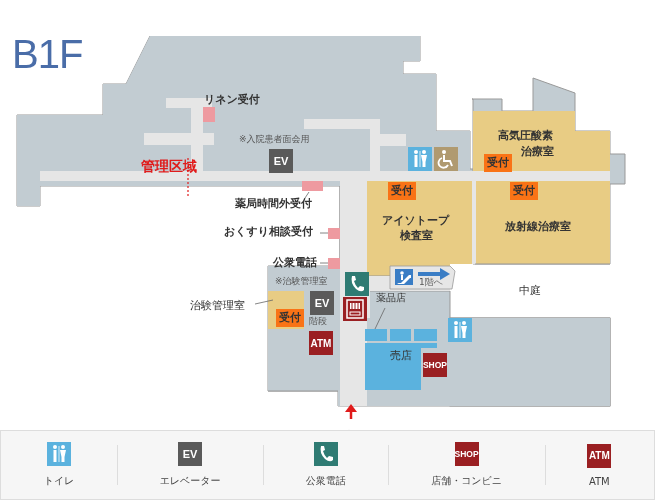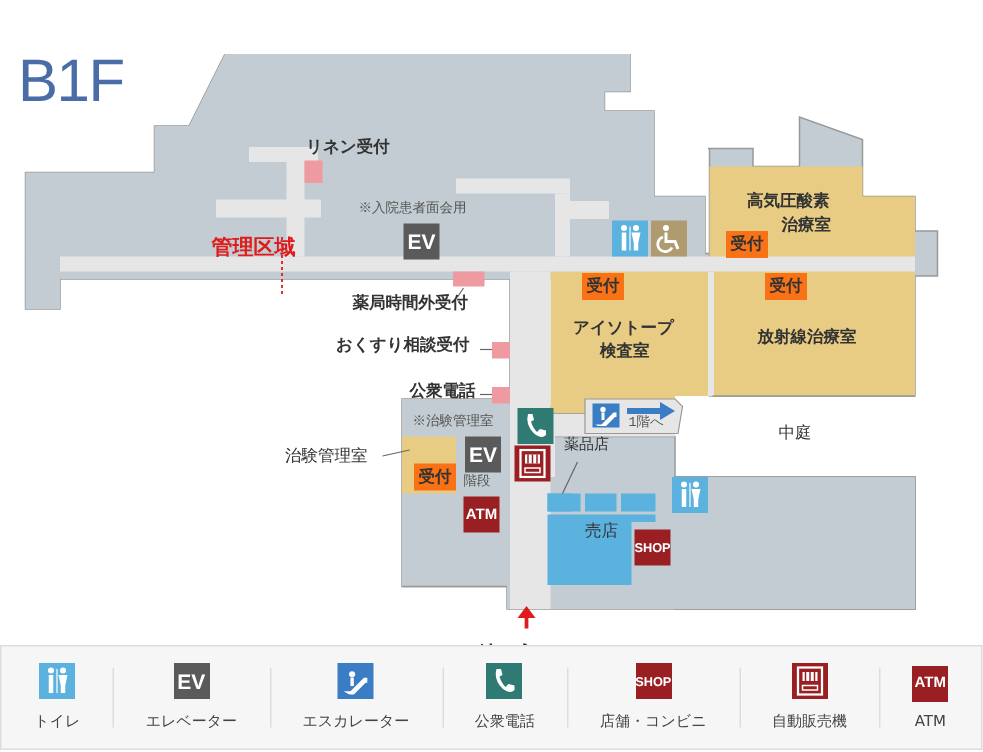--- a/index.html
+++ b/index.html
@@ -1,25 +1,25 @@
 <!DOCTYPE html>
 <html><head>
 <meta charset="utf-8">
 <style>
   html, body { margin:0; padding:0; background:#fff; }
   body { width:655px; height:501px; position:relative; overflow:hidden; font-family:"DejaVu Sans", sans-serif; }
   .map { position:absolute; left:0; top:0; width:558px; height:425px;margin-top:36px; }
   .floor-title { position:absolute; left:12px; top:-4px; font-family:"Liberation Sans", sans-serif; font-size:40px; color:#4a6da8; letter-spacing:-1px; font-weight:normal; }
-  .lbl { position:absolute; font-size:11px; color:#333; white-space:nowrap; line-height:1.2;font-family:Liberation Mono, monospace; }
+  .lbl { position:absolute; font-size:11px; color:#333; white-space:nowrap; line-height:1.2; }
   .lbl.b { font-weight:bold; font-size:11px; }
   .lbl.sm { font-size:9px; color:#555; }
   .lbl.red { color:#e01b1b; font-weight:bold; font-size:14px; }
   .recep { position:absolute; background:#f97316; color:#333; font-size:11px; font-weight:bold; text-align:center; line-height:18px; width:28px; height:18px; }
   .ico { position:absolute; width:24px; height:24px; display:flex; align-items:center; justify-content:center; color:#fff; font-weight:bold; font-family:"Liberation Sans", sans-serif; }
-  .ev { background:#5a5a5a; font-size:14px; }
+  .ev { background:#5a5a5a; font-size:11px; }
   .atm { background:#9a1f22; font-size:10px; }
   .shop { background:#9a1f22; font-size:8.5px; }
   .tel { background:#2f7b73; }
   .vend { background:#9a1f22; }
   .wc { background:#5bb2de; }
   .dwc { background:#b09a70; }
   .esc { background:#3a7dc5; }
   .legend { position:absolute; left:0; top:430px; width:653px; height:68px; border:1px solid #ddd; background:#f6f6f6; display:flex; align-items:stretch; }
   .leg-item { flex:auto; display:flex; flex-direction:column; align-items:center; justify-content:center; position:relative; }
   .leg-item + .leg-item::before { content:""; position:absolute; left:0; top:14px; bottom:14px; width:1px; background:#ddd; }
@@ -182,51 +182,28 @@
           <rect x="9.6" y="2" width="0.8" height="16" fill="#fff"></rect>
         </svg>
     </div>
     <div class="leg-label">トイレ</div>
   </div>
   <div class="leg-item">
     <div class="ico ev">EV</div>
     <div class="leg-label">エレベーター</div>
   </div>
   <div class="leg-item">
-    <div class="ico esc">
-      <svg width="18" height="18" viewBox="0 0 16 14">
-          <circle cx="6" cy="3" r="1.8" fill="#fff"></circle>
-          <path d="M1 13 L5 13 L13 5 L15 5 L15 8 L14 8 L6 16" fill="#fff"></path>
-          <rect x="5" y="5" width="2" height="5" fill="#fff"></rect>
-        </svg>
-    </div>
-    <div class="leg-label">エスカレーター</div>
-  </div>
-  <div class="leg-item">
     <div class="ico tel">
       <svg width="16" height="18" viewBox="0 0 16 18">
           <path d="M3 1 L6 1 L7 5 L5 6 Q6 10 9 13 L11 11 L15 12 L15 15 Q12 18 7 14 Q1 8 3 1 Z" fill="#fff"></path>
         </svg>
     </div>
     <div class="leg-label">公衆電話</div>
   </div>
   <div class="leg-item">
     <div class="ico shop">SHOP</div>
     <div class="leg-label">店舗・コンビニ</div>
   </div>
   <div class="leg-item">
-    <div class="ico vend">
-      <svg width="20" height="20" viewBox="0 0 20 20">
-          <rect x="2" y="1" width="16" height="18" fill="none" stroke="#fff" stroke-width="1.5"></rect>
-          <rect x="5" y="4" width="10" height="6" fill="#fff"></rect>
-          <rect x="5" y="13" width="10" height="3" fill="none" stroke="#fff" stroke-width="1"></rect>
-          <line x1="7" y1="4" x2="7" y2="10" stroke="#9a1f22"></line>
-          <line x1="10" y1="4" x2="10" y2="10" stroke="#9a1f22"></line>
-          <line x1="13" y1="4" x2="13" y2="10" stroke="#9a1f22"></line>
-        </svg>
-    </div>
-    <div class="leg-label">自動販売機</div>
-  </div>
-  <div class="leg-item">
     <div class="ico atm">ATM</div>
     <div class="leg-label">ATM</div>
   </div>
 </div>
 
 </body></html>

